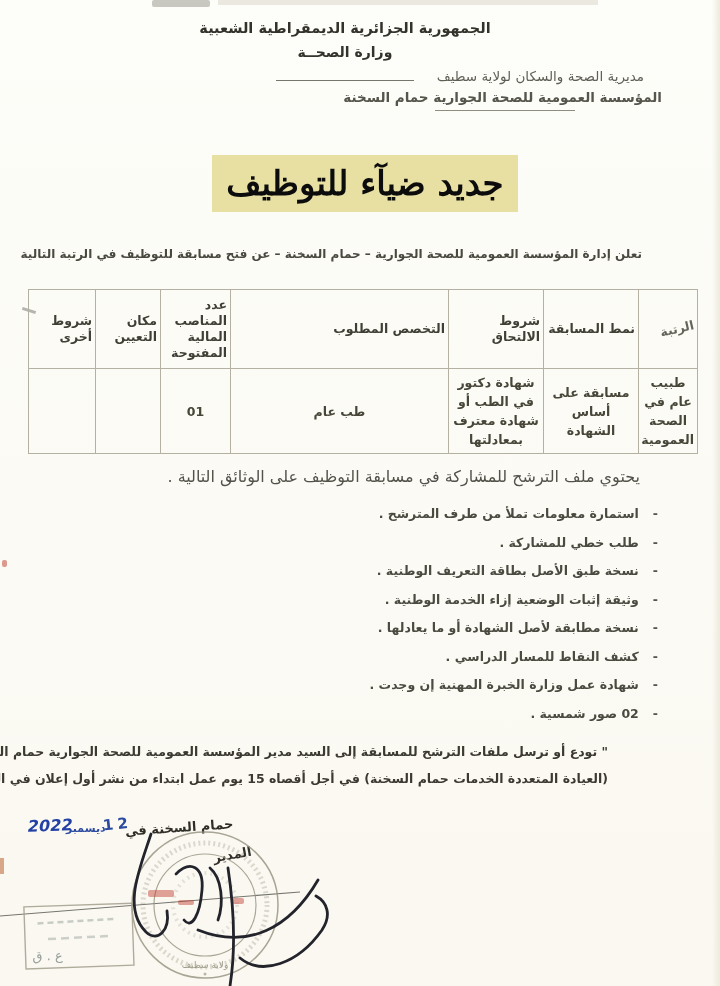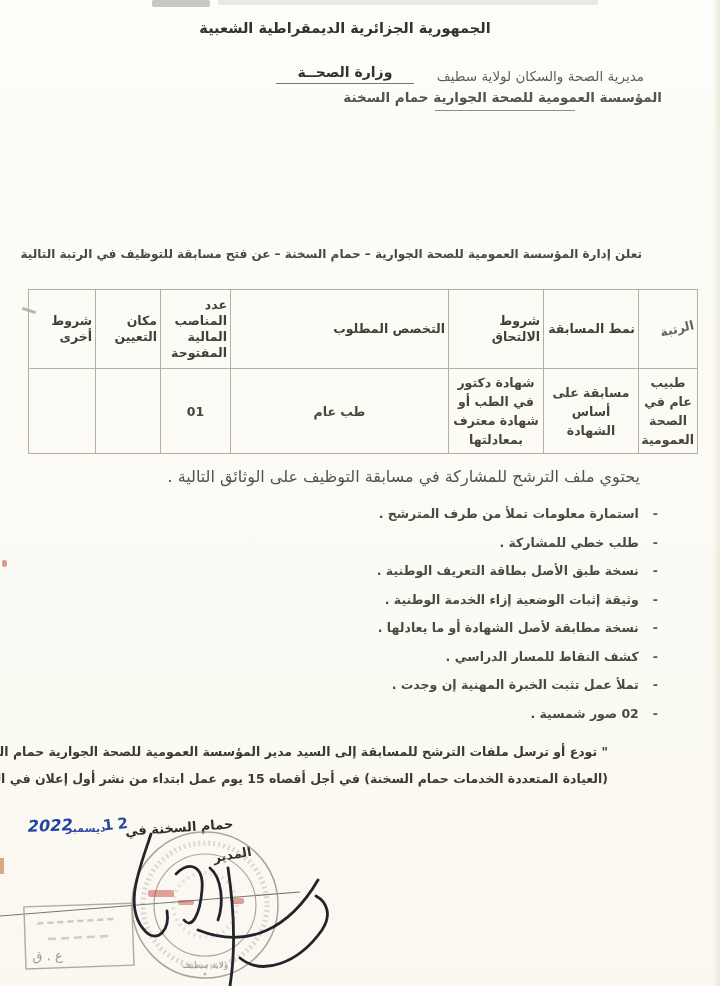--- a/index.html
+++ b/index.html
@@ -12,21 +12,21 @@
   .smudge-top1{position:absolute;left:152px;top:0;width:58px;height:7px;background:#9c9c94;opacity:.55;border-radius:2px;}
   .smudge-top2{position:absolute;left:218px;top:0;width:380px;height:5px;background:#d9d6c6;opacity:.5;}
   .mark-left{position:absolute;left:22px;top:309px;width:14px;height:3px;background:#6d6d66;opacity:.5;transform:rotate(18deg);}
   .dot-red{position:absolute;left:2px;top:560px;width:5px;height:7px;background:#c24b3a;opacity:.55;border-radius:2px;}
   .tick-orange{position:absolute;left:0;top:858px;width:4px;height:16px;background:#c9855a;opacity:.7;}
   .edge-right{position:absolute;right:0;top:0;width:8px;height:986px;background:linear-gradient(to left,#edeadd,rgba(237,234,221,0));}
 
   
   .hdr-republic{position:absolute;top:20px;left:180px;width:330px;text-align:center;font-size:14.5px;font-weight:bold;color:#34332b;}
   .hdr-ministry{position:absolute;top:44px;left:180px;width:330px;text-align:center;font-size:14px;font-weight:bold;color:#34332b;}
-  .hdr-ministry span{display:inline-block;padding:0 22px 3px 22px;border-bottom:1.5px solid #77766a;margin-top:20px;}
+  .hdr-ministry span{display:inline-block;padding:0 22px 20px 22px;border-bottom:1.5px solid #77766a;}
   .hdr-directorate{position:absolute;top:68px;right:76px;font-size:13.5px;font-weight:normal;color:#45443a;opacity:.85;}
   .hdr-institution{position:absolute;top:89px;right:58px;font-size:13.5px;font-weight:bold;color:#45443a;opacity:.9;}
   .hdr-underline{position:absolute;top:110px;left:435px;width:140px;height:1px;background:#8f8d80;}
 
   
   .banner{
     position:absolute;left:212px;top:155px;width:306px;height:57px;
     background:#e8e0a3;color:#0c0c0c;font-weight:bold;font-size:34px;
     line-height:56px;text-align:center;white-space:nowrap;
     font-family:"DejaVu Serif",serif;
@@ -72,20 +72,21 @@
   <div class="edge-right"></div>
 
   <div class="hdr-republic">الجمهورية الجزائرية الديمقراطية الشعبية</div>
   <div class="hdr-ministry">
     <span>وزارة الصحــة</span>
   </div>
   <div class="hdr-directorate">مديرية الصحة والسكان لولاية سطيف</div>
   <div class="hdr-institution">المؤسسة العمومية للصحة الجوارية حمام السخنة</div>
   <div class="hdr-underline"></div>
 
+  <div class="banner">جديد ضيآء للتوظيف</div>
 
   <div class="announce">تعلن إدارة المؤسسة العمومية للصحة الجوارية – حمام السخنة – عن فتح مسابقة للتوظيف في الرتبة التالية</div>
 
   <table class="jobs" dir="rtl">
     <colgroup>
       <col style="width:59px">
         <col style="width:95px">
         <col style="width:95px">
       <col style="width:218px">
         <col style="width:70px">
@@ -115,21 +116,21 @@
     </table>
 
   <div class="docs-intro">يحتوي ملف الترشح للمشاركة في مسابقة التوظيف على الوثائق التالية .</div>
   <ul class="docs">
     <li>استمارة معلومات تملأ من طرف المترشح .</li>
     <li>طلب خطي للمشاركة .</li>
     <li>نسخة طبق الأصل بطاقة التعريف الوطنية .</li>
     <li>وثيقة إثبات الوضعية إزاء الخدمة الوطنية .</li>
     <li>نسخة مطابقة لأصل الشهادة أو ما يعادلها .</li>
     <li>كشف النقاط للمسار الدراسي .</li>
-    <li>تملأ عمل تثبت الخبرة المهنية إن وجدت .</li>
+    <li>شهادة عمل وزارة الخبرة المهنية إن وجدت .</li>
     <li>02 صور شمسية .</li>
   </ul>
 
   <div class="footer-note">
     <div>" تودع أو ترسل ملفات الترشح للمسابقة إلى السيد مدير المؤسسة العمومية للصحة الجوارية حمام السخنة</div>
     <div>(العيادة المتعددة الخدمات حمام السخنة) في أجل أقصاه 15 يوم عمل ابتداء من نشر أول إعلان في الصحف الوطنية "</div>
   </div>
 
   <div class="sig-place">حمام السخنة في</div>
   <div class="sig-day">12</div>

